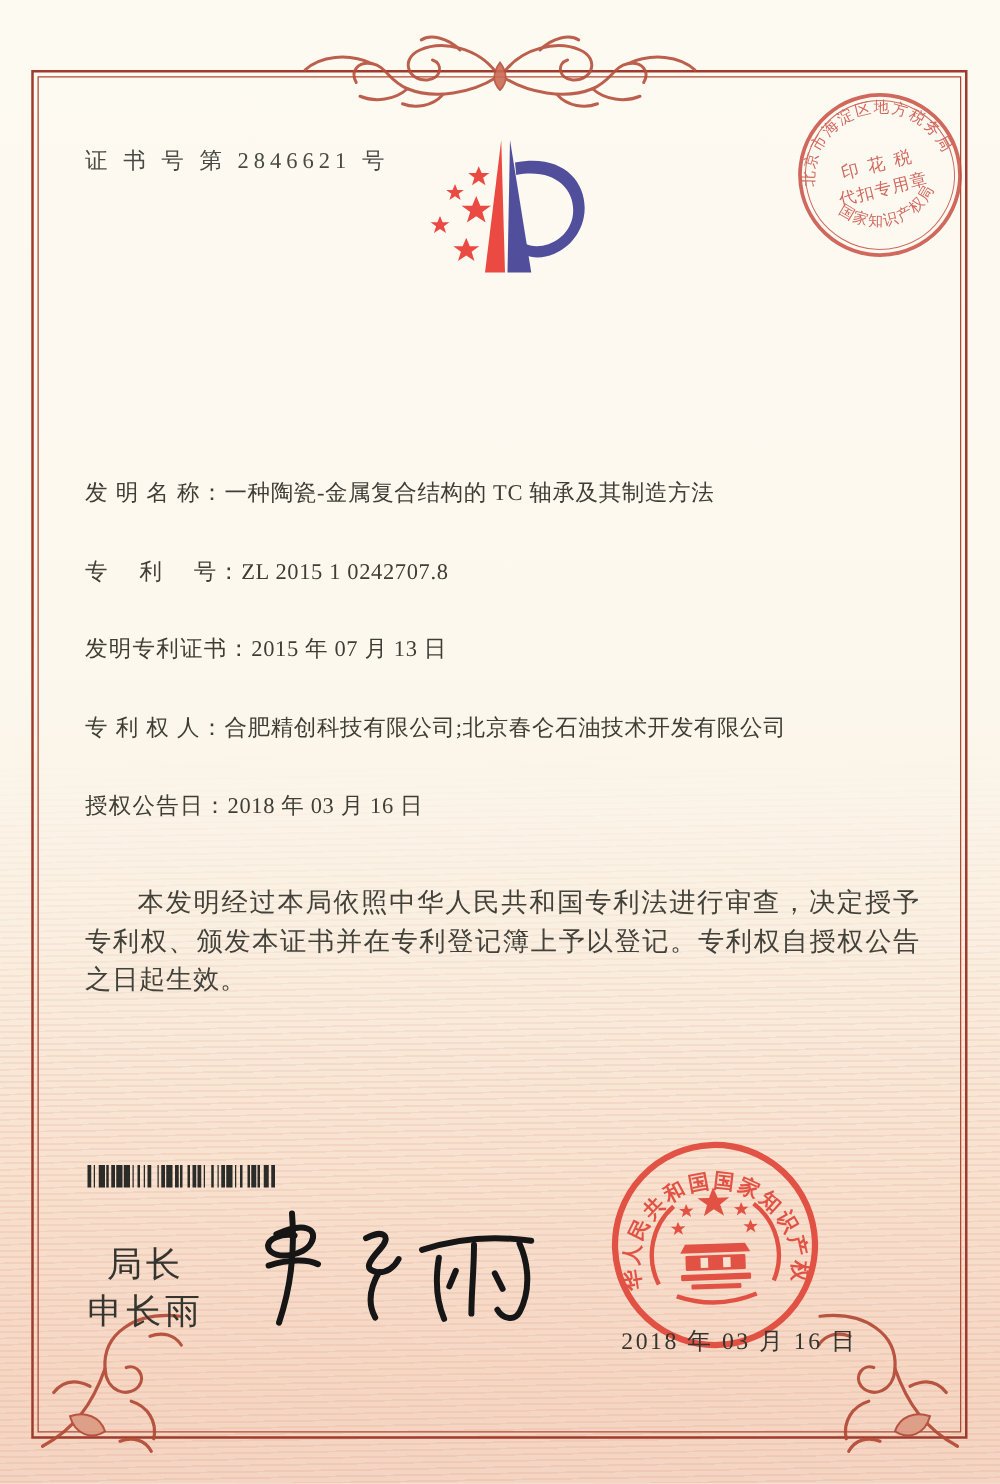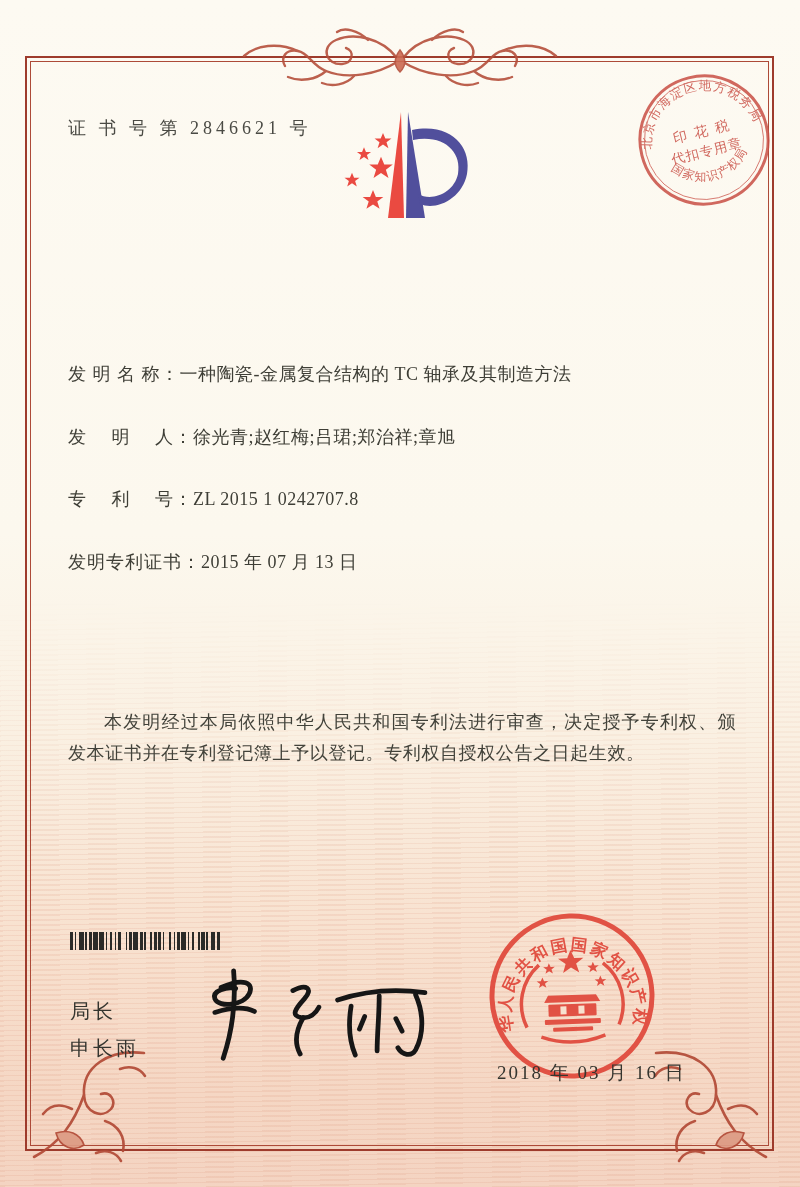--- a/index.html
+++ b/index.html
@@ -33,39 +33,39 @@
     position:absolute;left:68px;top:116px;
     font-size:18px;color:#4a4a44;letter-spacing:4px;
   }
   .logo{position:absolute;left:328px;top:90px;width:158px;height:150px;}
   .tax-stamp{position:absolute;left:634px;top:70px;width:140px;height:140px;transform:rotate(-14deg);opacity:.85;}
   .title{
     position:absolute;left:0;top:238px;width:800px;
     text-align:center;font-size:47px;font-weight:600;color:#3c3c38;
     letter-spacing:30px;padding-left:30px;box-sizing:border-box;
   }
-  .fields{position:absolute;left:68px;top:362px;width:672px;}
+  .fields{position:absolute;left:68px;top:382px;width:672px;}
   .field-row{height:62.5px;font-size:18px;color:#3e3e36;white-space:nowrap;}
   .flabel{letter-spacing:1px;}
   .fvalue{letter-spacing:0.5px;}
   .paragraphs{
     position:absolute;left:68px;top:707px;width:668px;
-    font-size:18px;line-height:30.5px;color:#42423a;letter-spacing:0.6px;
+    font-size:21px;line-height:30.5px;color:#42423a;letter-spacing:0.6px;
     text-align:justify;
   }
   .paragraphs p{margin:0;text-indent:2em;}
   .barcode{
     position:absolute;left:70px;top:932px;height:18px;width:224px;
     display:flex;align-items:stretch;
   }
   .barcode span{display:block;height:100%;}
   .officer{
     position:absolute;left:70px;top:993px;
     font-family:"Liberation Sans","DejaVu Sans",sans-serif;
-    font-size:20px;color:#35352f;letter-spacing:3px;line-height:37px;
+    font-size:28px;color:#35352f;letter-spacing:3px;line-height:37px;text-align:center;
   }
   .signature{position:absolute;left:192px;top:962px;width:260px;height:105px;}
   .big-seal{position:absolute;left:482px;top:906px;width:180px;height:180px;opacity:.92;transform:rotate(-2deg);}
   .issue-date{
     position:absolute;left:497px;top:1060px;
     font-size:19px;color:#35352f;letter-spacing:2px;z-index:5;
   }
 </style>
 </head>
 <body>
@@ -159,27 +159,30 @@
     <text x="70" y="66" text-anchor="middle" font-size="14" fill="#c94f45" letter-spacing="2">印 花 税</text>
     <text x="70" y="86" text-anchor="middle" font-size="13.5" fill="#c94f45" letter-spacing="1">代扣专用章</text>
   </svg>
 
 
   <div class="fields">
     <div class="field-row">
       <span class="flabel">发 明 名 称：</span><span class="fvalue">一种陶瓷-金属复合结构的 TC 轴承及其制造方法</span>
     </div>
     <div class="field-row">
-      <span class="flabel">发　 明　 人：</span><span class="fvalue">徐光青;赵红梅;吕珺;郑治祥;章旭</span>
-    </div>
-    <div class="field-row">
       <span class="flabel">专　 利　 号：</span><span class="fvalue">ZL 2015 1 0242707.8</span>
     </div>
     <div class="field-row">
       <span class="flabel">发明专利证书：</span><span class="fvalue">2015 年 07 月 13 日</span>
+    </div>
+    <div class="field-row">
+      <span class="flabel">专 利 权 人：</span><span class="fvalue">合肥精创科技有限公司;北京春仑石油技术开发有限公司</span>
+    </div>
+    <div class="field-row">
+      <span class="flabel">授权公告日：</span><span class="fvalue">2018 年 03 月 16 日</span>
     </div>
   </div>
 
   <div class="paragraphs">
     <p>本发明经过本局依照中华人民共和国专利法进行审查，决定授予专利权、颁发本证书并在专利登记簿上予以登记。专利权自授权公告之日起生效。</p>
   </div>
 
   <div class="barcode" id="barcode">
       <span style="width: 3.1px; background: rgb(43, 43, 40);"></span>
       <span style="width: 1.55px; background: transparent;"></span>

